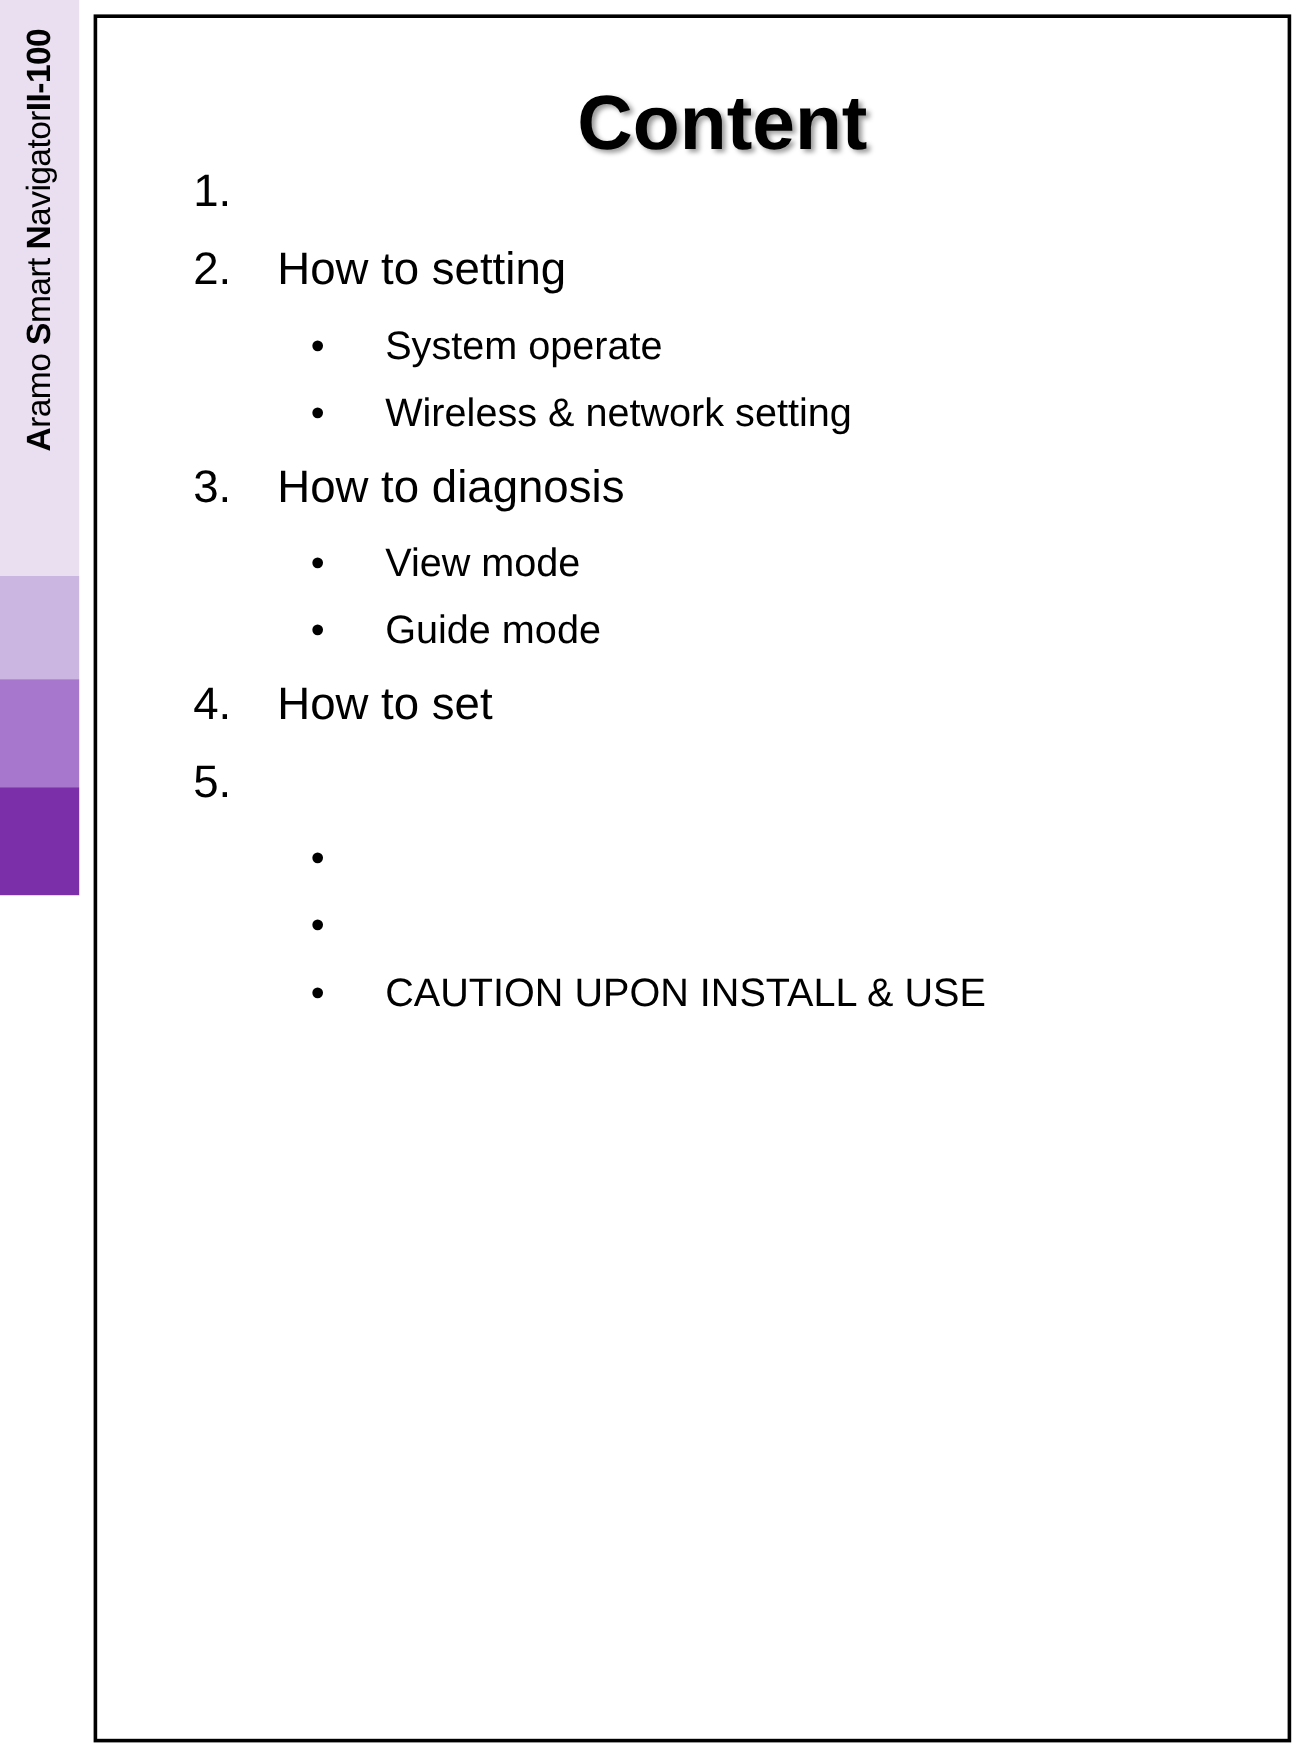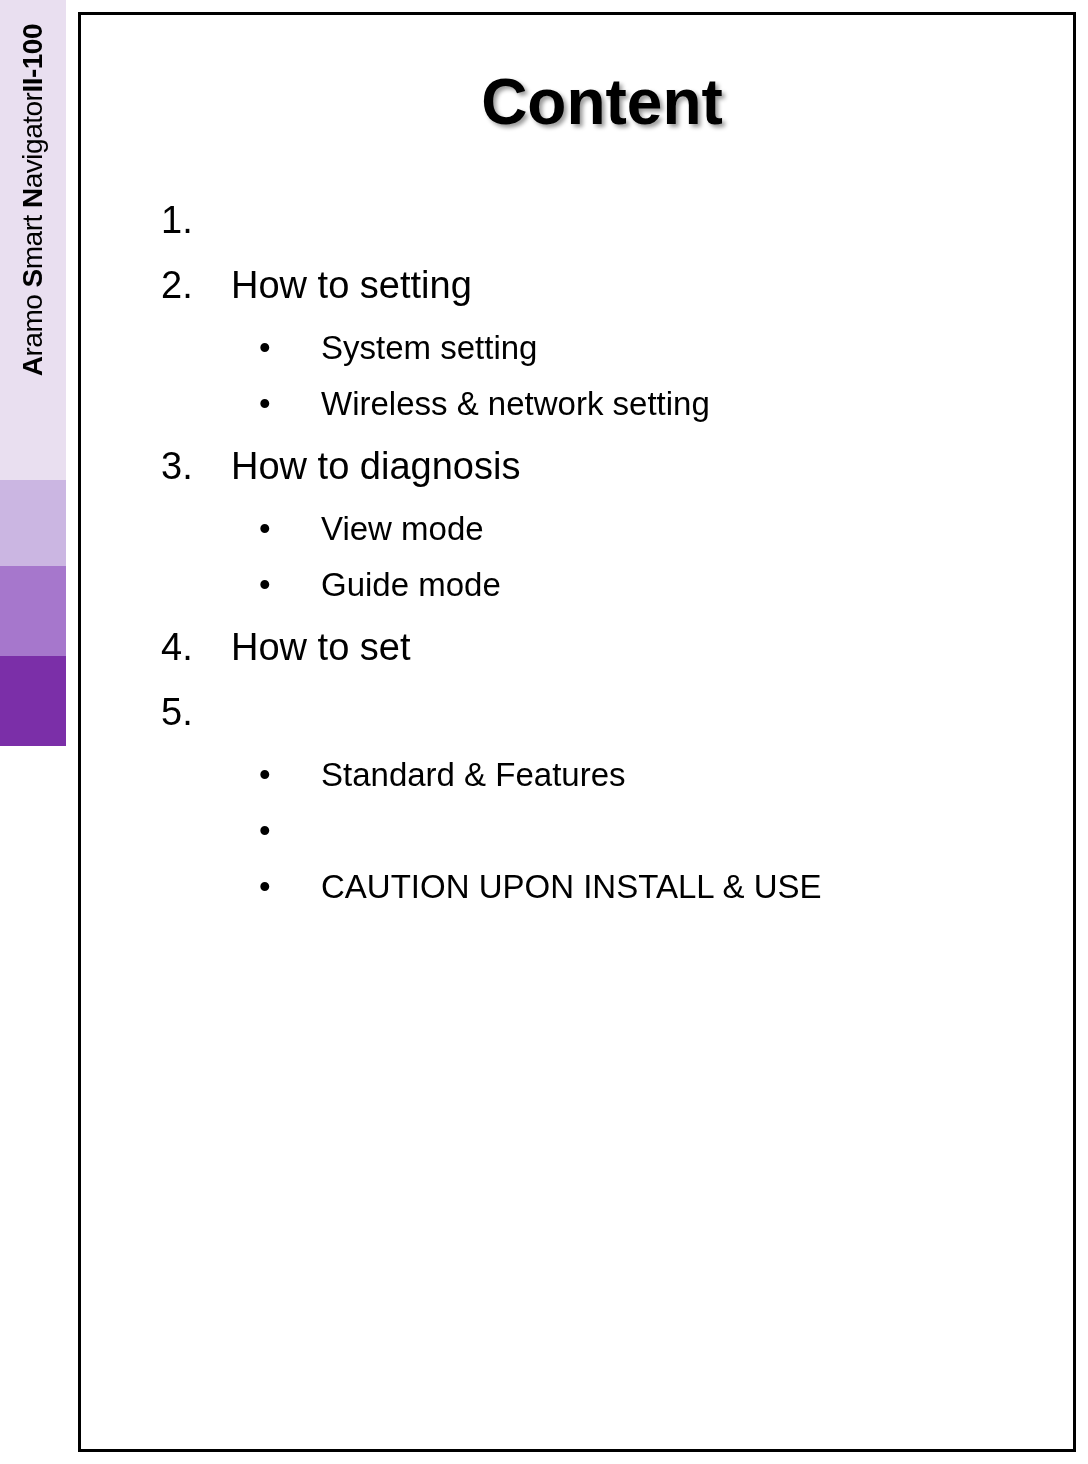--- a/index.html
+++ b/index.html
@@ -64,21 +64,20 @@
       width: 998px;
       height: 1440px;
       border: 3px solid #000;
       padding: 50px 30px 30px 80px;
     }
     .title {
       font-size: 64px;
       text-align: center;
       color: #000;
       text-shadow: 3px 3px 4px rgba(0,0,0,0.4);
-      margin-bottom: 60px;
     }
     .toc-list {
       list-style: none;
       font-size: 38px;
       color: #000;
     }
     .toc-item {
       display: flex;
       align-items: baseline;
       margin-bottom: 22px;
@@ -129,21 +128,21 @@
       <span class="toc-num">1.</span>
     </li>
 
     <li class="toc-item">
       <span class="toc-num">2.</span>
       <span class="toc-label">How to setting</span>
     </li>
     <ul class="sub-list">
       <li class="sub-item">
         <span class="bullet">•</span>
-        <span>System setting</span>
+        <span>System operate</span>
       </li>
       <li class="sub-item">
         <span class="bullet">•</span>
         <span>Wireless &amp; network setting</span>
       </li>
     </ul>
 
     <li class="toc-item">
       <span class="toc-num">3.</span>
       <span class="toc-label">How to diagnosis</span>
@@ -163,21 +162,20 @@
       <span class="toc-num">4.</span>
       <span class="toc-label">How to set</span>
     </li>
 
     <li class="toc-item">
       <span class="toc-num">5.</span>
     </li>
     <ul class="sub-list">
       <li class="sub-item">
         <span class="bullet">•</span>
-        <span>Standard &amp; Features</span>
       </li>
       <li class="sub-item">
         <span class="bullet">•</span>
       </li>
       <li class="sub-item">
         <span class="bullet">•</span>
         <span>CAUTION UPON INSTALL &amp; USE</span>
       </li>
     </ul>
 

